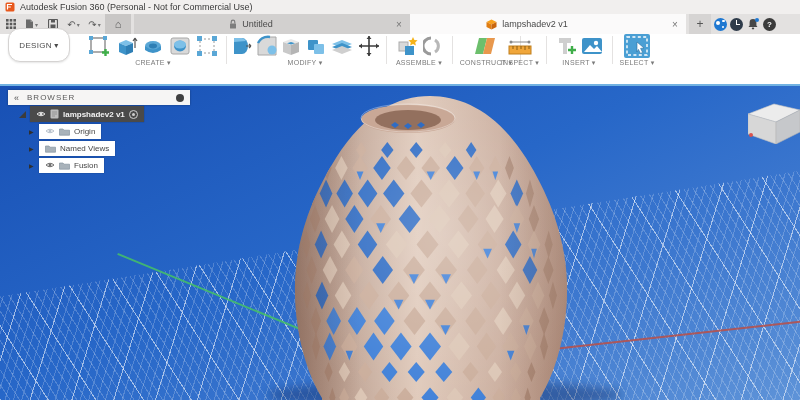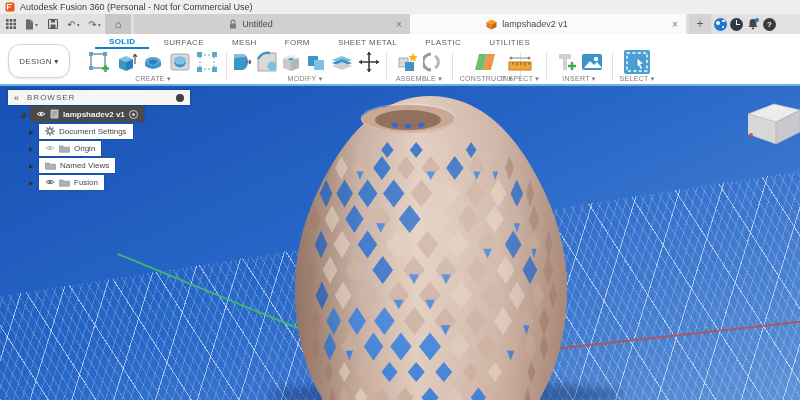--- a/index.html
+++ b/index.html
@@ -195,29 +195,20 @@
           <path d="M7 2 a3.4 3.4 0 0 1 3.4 3.4 V8.5 L11.5 10 H2.5 L3.6 8.5 V5.4 A3.4 3.4 0 0 1 7 2 Z" fill="#474747"></path>
           <rect x="5.8" y="10.5" width="2.4" height="1.8" rx="1" fill="#474747"></rect>
           <circle cx="11" cy="3" r="2" fill="#1f78d1"></circle>
         </svg>
       </span>
       <span class="circ help">?</span>
     </div>
   </div>
 
   <div class="ribbon">
-    <div class="ribbon-tabs">
-      <span class="rtab active">SOLID</span>
-      <span class="rtab">SURFACE</span>
-      <span class="rtab">MESH</span>
-      <span class="rtab">FORM</span>
-      <span class="rtab">SHEET METAL</span>
-      <span class="rtab">PLASTIC</span>
-      <span class="rtab">UTILITIES</span>
-    </div>
     <div class="ribbon-tools">
       <div class="design-btn">DESIGN ▾</div>
 
       <div class="tgroup" style="left:82px;width:142px;">
         <div class="icons">
           <svg width="24" height="24">
             <rect x="4" y="4" width="14" height="14" fill="none" stroke="#8a8a8a" stroke-width="1.4"></rect>
             <rect x="2" y="2" width="4" height="4" fill="#5aa7d6"></rect>
               <rect x="16" y="2" width="4" height="4" fill="#5aa7d6"></rect>
             <rect x="2" y="16" width="4" height="4" fill="#5aa7d6"></rect>
@@ -562,32 +553,20 @@
             <rect x="0.5" y="0.5" width="8" height="9" rx="1" fill="#bdbdbd"></rect>
             <path d="M2 3 h5 M2 5 h5 M2 7 h3" stroke="#8a8a8a" stroke-width="0.8"></path>
           </svg>
           <span>lampshadev2 v1</span>
           <span class="radio">
               <i></i>
             </span>
         </span>
       </div>
 
-      <div class="brow">
-        <span class="tri">▶</span>
-        <span class="chip">
-          <svg width="10" height="10">
-            <circle cx="5" cy="5" r="2.2" fill="none" stroke="#7a7a7a" stroke-width="1.4"></circle>
-            <g stroke="#7a7a7a" stroke-width="1.4">
-              <path d="M5 0.2 V2 M5 8 V9.8 M0.2 5 H2 M8 5 H9.8 M1.6 1.6 L2.9 2.9 M7.1 7.1 L8.4 8.4 M8.4 1.6 L7.1 2.9 M2.9 7.1 L1.6 8.4"></path>
-            </g>
-          </svg>
-          <span>Document Settings</span>
-        </span>
-      </div>
 
       <div class="brow">
         <span class="tri">▶</span>
         <span class="chip">
           <svg width="10" height="8">
             <path d="M1 4 Q5 0.5 9 4 Q5 7.5 1 4 Z" fill="none" stroke="#b9c2cc" stroke-width="1"></path>
             <circle cx="5" cy="4" r="1.5" fill="#b9c2cc"></circle>
           </svg>
           <svg width="11" height="9">
             <path d="M0.5 2 h3.5 l1 1.2 h5.5 v5 h-10 Z" fill="#a8b2ba" stroke="#8795a0" stroke-width="0.7"></path>

